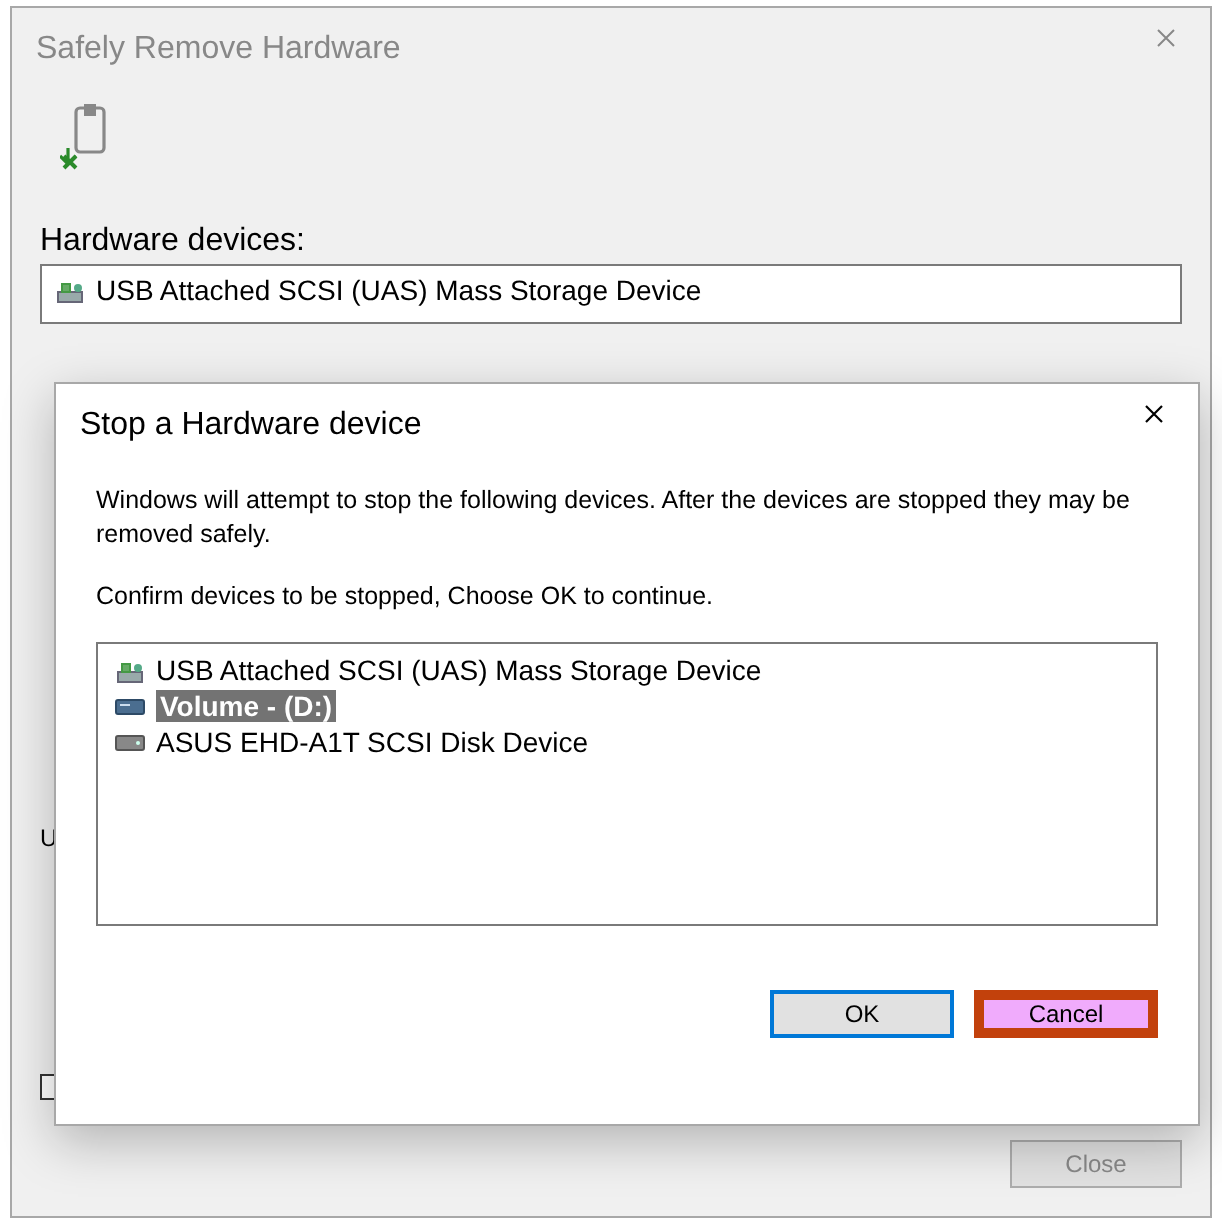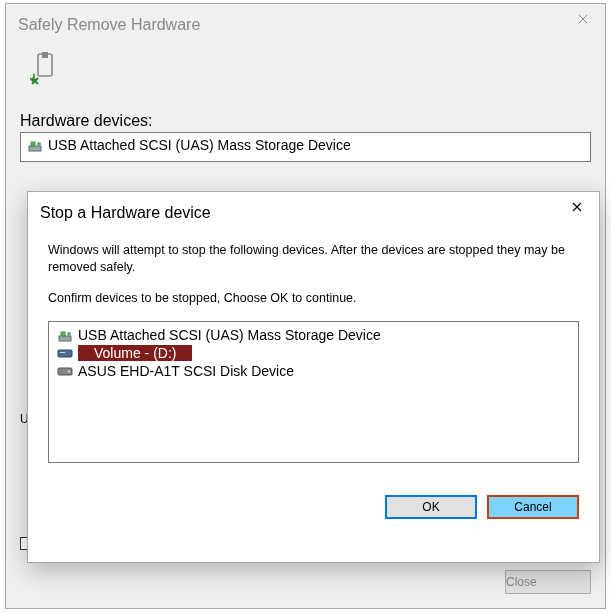--- a/index.html
+++ b/index.html
@@ -62,23 +62,24 @@
     display: flex;
     align-items: center;
     gap: 5px;
     height: 18px;
     font-size: 14px;
     padding: 0 2px;
   }
   .listrow .dev-icon { width: 16px; height: 16px; flex:none; display:flex; align-items:center; justify-content:center; }
   .listrow .rowtext { white-space: nowrap; }
   .listrow.selected .rowtext {
-    background: #7f1d1d;
+    background: #737373;
     color: #fff;
-    padding: 0 16px;
+    padding: 0 2px;
+    font-weight: bold;
   }
 
   
   .modal {
     left: 27px; top: 191px; width: 573px; height: 372px;
     box-shadow: 0 8px 24px rgba(0,0,0,0.25);
   }
   .modal .body { padding: 12px 20px 14px 20px; }
   .modal .para { font-size: 12.5px; margin: 8px 0 14px 0; line-height:1.35; }
   .modal .devlist {
@@ -89,42 +90,42 @@
   }
   .btnrow {
     display: flex;
     justify-content: flex-end;
     gap: 10px;
     margin-top: 32px;
   }
   .btn {
     min-width: 92px;
     height: 24px;
-    border: 2px solid #c2410c;
-    background: #7dd3fc;
+    border: 5px solid #c2410c;
+    background: #f0abfc;
     font-size: 12px;
     display: flex; align-items:center; justify-content:center;
     padding: 0 16px;
   }
   .btn.default {
     border: 2px solid #0078d7;
     background: #e1e1e1;
   }
 
   
   .bgwin {
     left: 5px; top: 3px; width: 601px; height: 606px;
     background: #f0f0f0;
   }
   .bgwin .body { padding: 10px 14px; background:#f0f0f0; }
   .bg-close-area {
     position:absolute; right:14px; bottom:14px;
     min-width:86px; height:24px;
     border:1px solid #adadad; background:#e1e1e1;
-    display:flex; align-items:center; 
+    display:flex; align-items:center; justify-content:center;
     font-size:12px; color:#888;
   }
   .truncated-label {
     position:absolute; left:14px; top:408px;
     font-size:12px; color:#000;
   }
   .chk {
     position:absolute; left:14px; top:533px;
     width:13px; height:13px; border:1px solid #333; background:#fff;
   }

